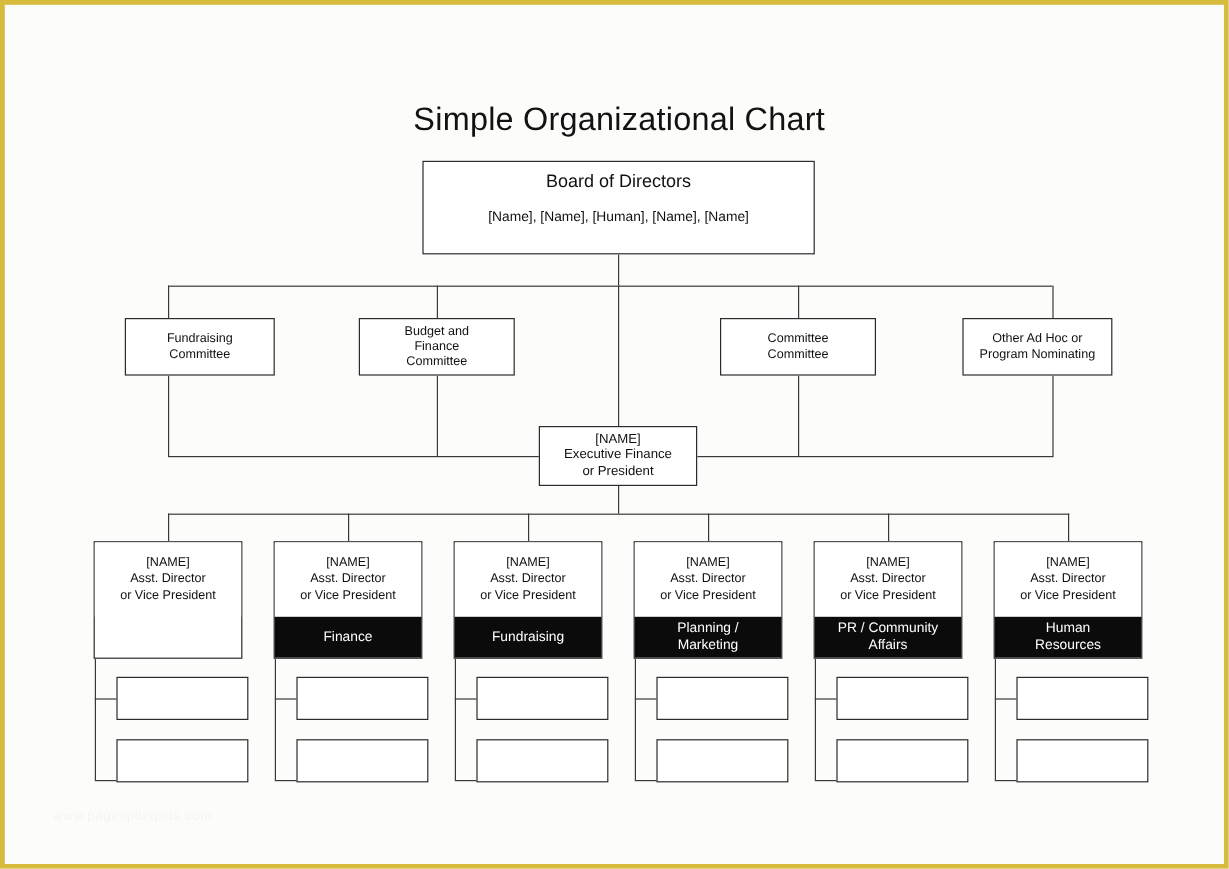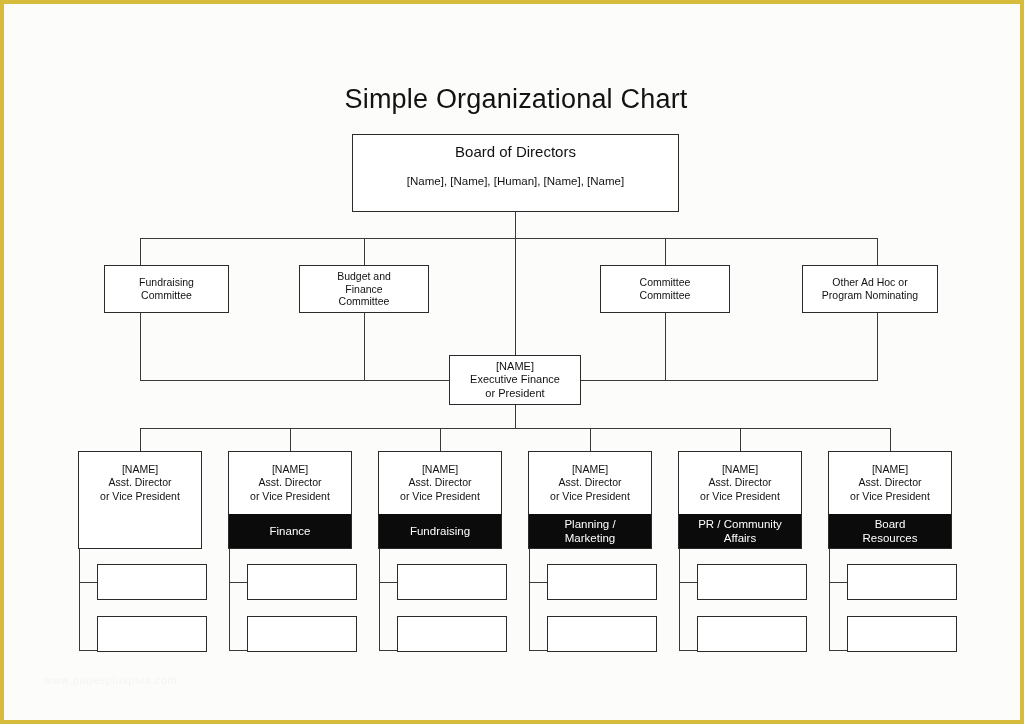--- a/index.html
+++ b/index.html
@@ -67,21 +67,21 @@
   #board .names { font-size: 11.5px; }
 
   
   .committee {
     height: 48px;
     font-size: 10.5px;
   }
   #cm-fundraising { left: 60px;  top: 261px; width: 125px; margin-left: 40px; }
   #cm-budget      { left: 295px; top: 261px; width: 130px; }
   #cm-nominating  { left: 596px; top: 261px; width: 130px; }
-  #cm-other       { left: 798px; top: 261px; width: 136px; }
+  #cm-other       { left: 798px; top: 261px; width: 125px; }
 
   
   #exec {
     left: 445px; top: 351px;
     width: 132px; height: 50px;
     font-size: 11px;
   }
 
   
   .dept {
@@ -273,21 +273,21 @@
       </div>
     </div>
 
     <div class="dept" id="dept-5">
       <div class="top">
         <span class="ln">[NAME]</span>
         <span class="ln">Asst. Director</span>
         <span class="ln">or Vice President</span>
       </div>
       <div class="band">
-        <span class="ln">Board</span>
+        <span class="ln">Human</span>
         <span class="ln">Resources</span>
       </div>
     </div>
 
     <div class="vline" style="left:75px; top:545px; height:101px;"></div>
     <div class="hline" style="left:75px; top:578px; width:19px;"></div>
     <div class="hline" style="left:75px; top:646px; width:19px;"></div>
     <div class="subbox" style="left:93px;  top:560px;"></div>
     <div class="subbox" style="left:93px;  top:612px;"></div>
 

